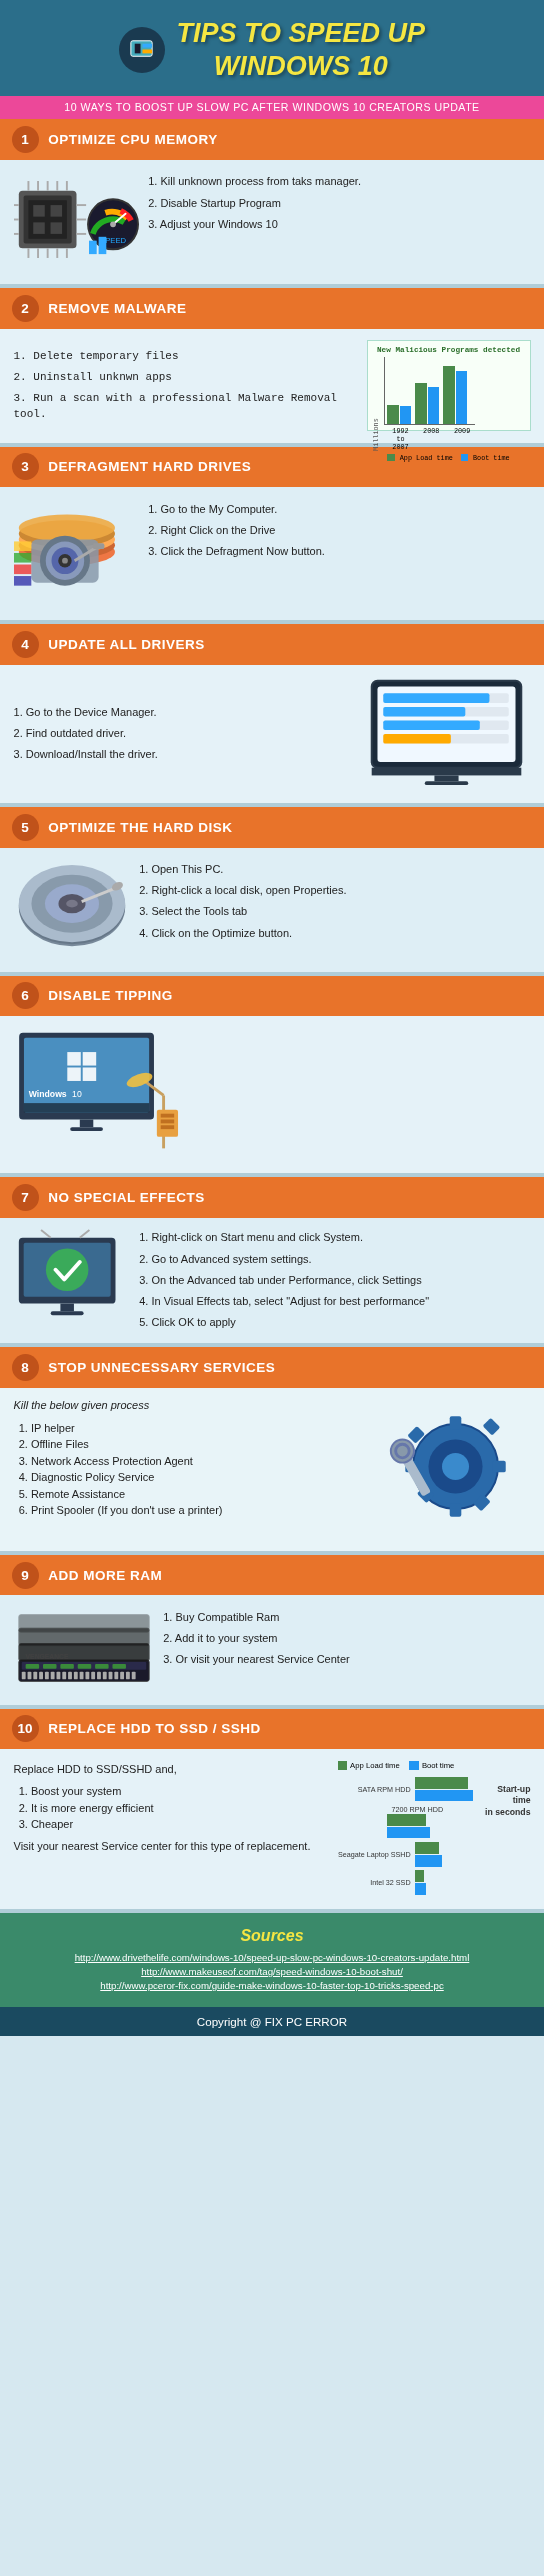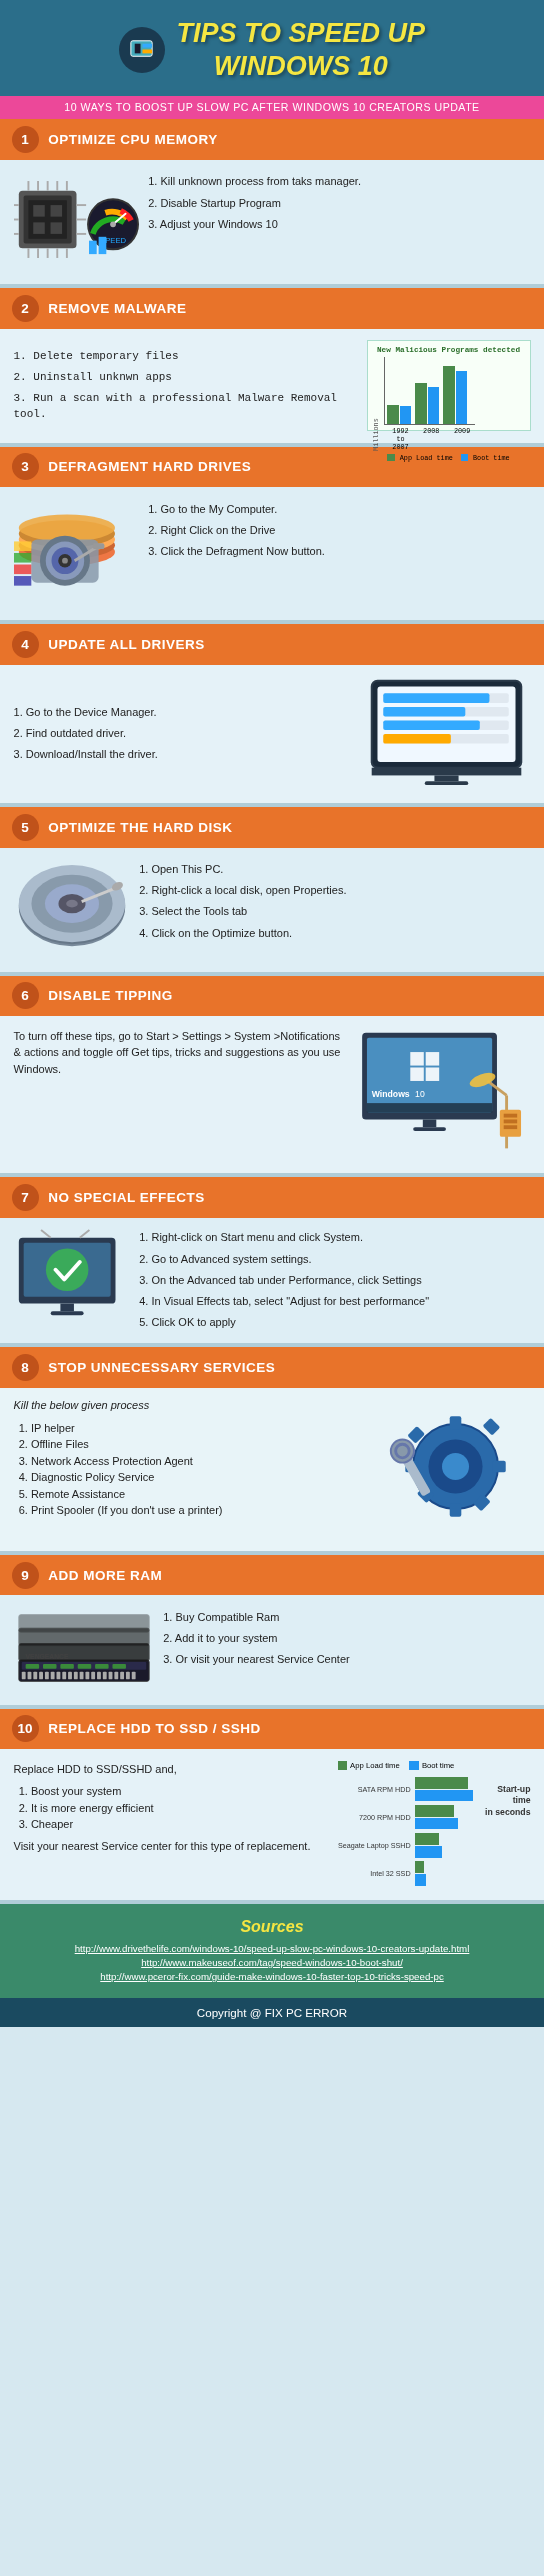--- a/index.html
+++ b/index.html
@@ -548,23 +548,20 @@
 
 <div class="section">
   <div class="section-header orange-header">
     <div class="section-number orange-num">
       <span>6</span>
     </div>
     <span class="section-title">DISABLE TIPPING</span>
   </div>
   <div class="section-content bg-lighter">
     <div style="display:flex; gap:9.7px; align-items:flex-start;">
-      <div style="flex:1;">
-        <p class="tip-para">To turn off these tips, go to Start &gt; Settings &gt; System &gt;Notifications &amp; actions and toggle off Get tips, tricks and suggestions as you use Windows.</p>
-      </div>
       <div style="flex-shrink:0;">
         
         <svg width="174" height="130" viewBox="0 0 180 135">
 
           <rect x="5" y="5" width="140" height="90" rx="4" fill="#2a3a50"></rect>
           <rect x="10" y="10" width="130" height="78" rx="2" fill="#4a8fc0"></rect>
 
           <rect x="55" y="25" width="14" height="14" fill="#fff" opacity="0.9"></rect>
           <rect x="71" y="25" width="14" height="14" fill="#fff" opacity="0.9"></rect>
           <rect x="55" y="41" width="14" height="14" fill="#fff" opacity="0.9"></rect>
@@ -775,21 +772,21 @@
           <div style="flex:1;">
 
             <div class="bar-row">
               <div class="bar-label">SATA RPM HDD</div>
               <div>
                 <div class="bar-fill" style="width:53px; background:#4a8a4a; margin-bottom:1px;"></div>
                 <div class="bar-fill" style="width:58px; background:#2196f3;"></div>
               </div>
             </div>
 
-            <div class="bar-row" style="margin-top:3.9px;">
+            <div class="bar-row" style="margin-top:3.9px;flex-direction:column;">
               <div class="bar-label">7200 RPM HDD</div>
               <div>
                 <div class="bar-fill" style="width:39px; background:#4a8a4a; margin-bottom:1px;"></div>
                 <div class="bar-fill" style="width:43px; background:#2196f3;"></div>
               </div>
             </div>
 
             <div class="bar-row" style="margin-top:3.9px;">
               <div class="bar-label">Seagate Laptop SSHD</div>
               <div>

